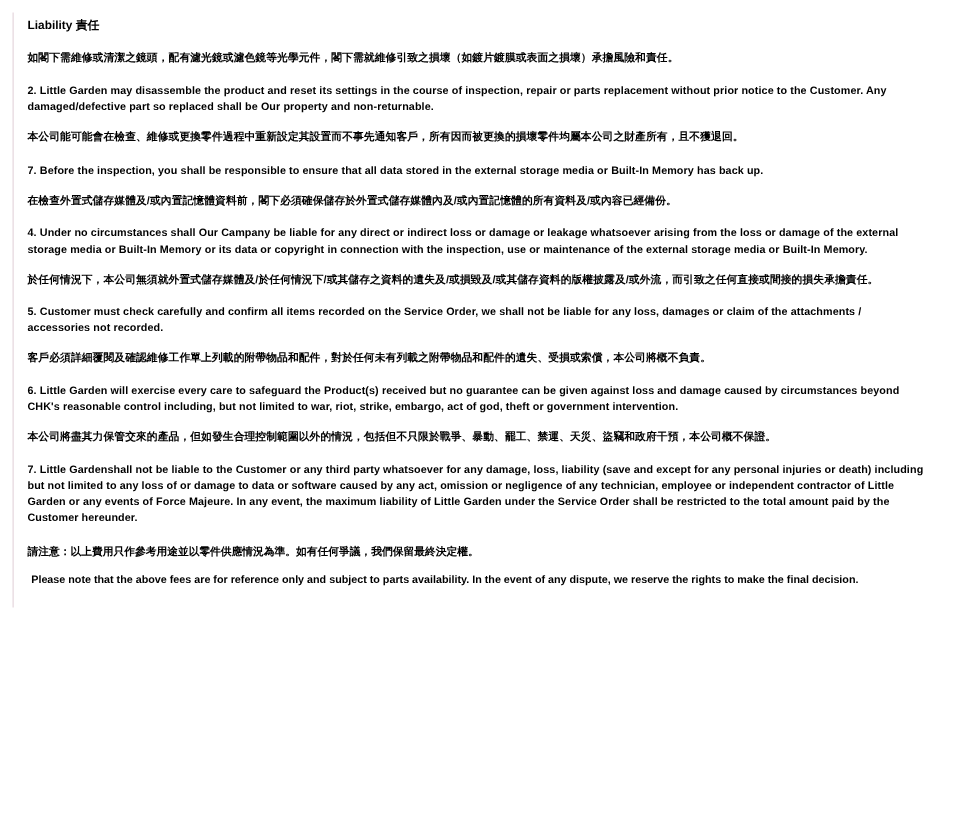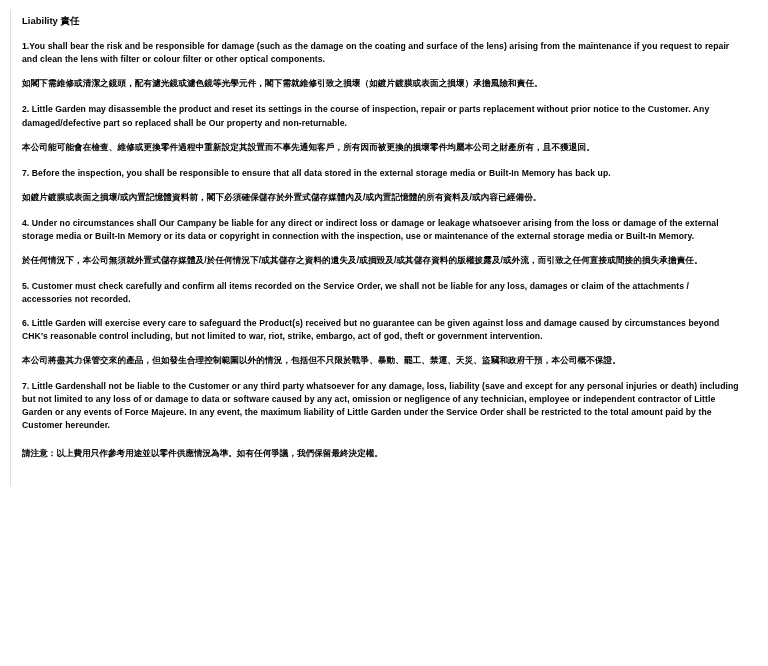--- a/index.html
+++ b/index.html
@@ -64,35 +64,36 @@
   }
 </style>
 </head>
 <body>
 
 <div class="page">
   <div class="left-rule"></div>
 
   <h1 class="doc-title">Liability 責任</h1>
 
-  <p class="para">1.You shall bear the risk and be responsible for damage (such as the damage on the coating and surface of the lens) arising from the maintenance if you request to repair and clean the lens with filter or colour filter or other optical components.</p>
   <p class="para cjk">如閣下需維修或清潔之鏡頭，配有濾光鏡或濾色鏡等光學元件，閣下需就維修引致之損壞（如鍍片鍍膜或表面之損壞）承擔風險和責任。</p>
 
   <p class="para">2. Little Garden may disassemble the product and reset its settings in the course of inspection, repair or parts replacement without prior notice to the Customer. Any damaged/defective part so replaced shall be Our property and non-returnable.</p>
   <p class="para cjk">本公司能可能會在檢查、維修或更換零件過程中重新設定其設置而不事先通知客戶，所有因而被更換的損壞零件均屬本公司之財產所有，且不獲退回。</p>
 
   <p class="para">7. Before the inspection, you shall be responsible to ensure that all data stored in the external storage media or Built-In Memory has back up.</p>
-  <p class="para cjk">如鍍片鍍膜或表面之損壞/或內置記憶體資料前，閣下必須確保儲存於外置式儲存媒體內及/或內置記憶體的所有資料及/或內容已經備份。</p>
+  <p class="para cjk">在檢查外置式儲存媒體及/或內置記憶體資料前，閣下必須確保儲存於外置式儲存媒體內及/或內置記憶體的所有資料及/或內容已經備份。</p>
 
   <p class="para">4. Under no circumstances shall Our Campany be liable for any direct or indirect loss or damage or leakage whatsoever arising from the loss or damage of the external storage media or Built-In Memory or its data or copyright in connection with the inspection, use or maintenance of the external storage media or Built-In Memory.</p>
   <p class="para cjk">於任何情況下，本公司無須就外置式儲存媒體及/於任何情況下/或其儲存之資料的遺失及/或損毀及/或其儲存資料的版權披露及/或外流，而引致之任何直接或間接的損失承擔責任。</p>
 
   <p class="para">5. Customer must check carefully and confirm all items recorded on the Service Order, we shall not be liable for any loss, damages or claim of the attachments / accessories not recorded.</p>
+  <p class="para cjk">客戶必須詳細覆閱及確認維修工作單上列載的附帶物品和配件，對於任何未有列載之附帶物品和配件的遺失、受損或索償，本公司將概不負責。</p>
 
   <p class="para">6. Little Garden will exercise every care to safeguard the Product(s) received but no guarantee can be given against loss and damage caused by circumstances beyond CHK's reasonable control including, but not limited to war, riot, strike, embargo, act of god, theft or government intervention.</p>
   <p class="para cjk">本公司將盡其力保管交來的產品，但如發生合理控制範圍以外的情況，包括但不只限於戰爭、暴動、罷工、禁運、天災、盜竊和政府干預，本公司概不保證。</p>
 
   <p class="para">7. Little Gardenshall not be liable to the Customer or any third party whatsoever for any damage, loss, liability (save and except for any personal injuries or death) including but not limited to any loss of or damage to data or software caused by any act, omission or negligence of any technician, employee or independent contractor of Little Garden or any events of Force Majeure. In any event, the maximum liability of Little Garden under the Service Order shall be restricted to the total amount paid by the Customer hereunder.</p>
 
   <div class="note-block">
     <p class="note-zh">請注意：以上費用只作參考用途並以零件供應情況為準。如有任何爭議，我們保留最終決定權。</p>
+    <p class="note-en">Please note that the above fees are for reference only and subject to parts availability. In the event of any dispute, we reserve the rights to make the final decision.</p>
   </div>
 </div>
 
 </body></html>

